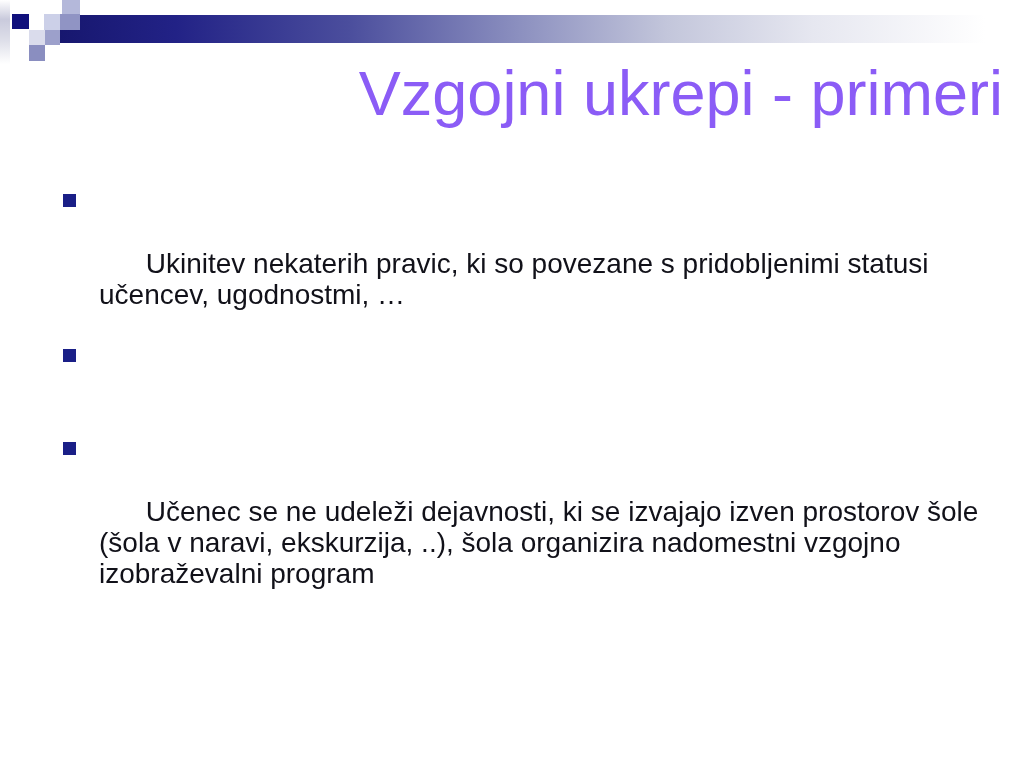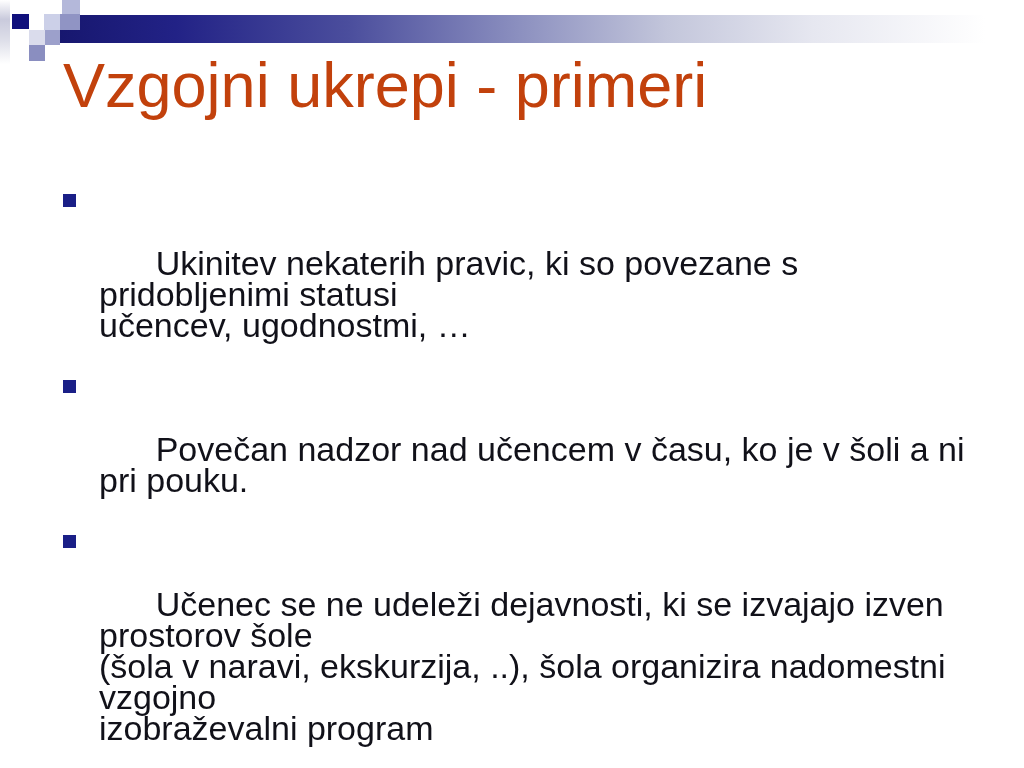--- a/index.html
+++ b/index.html
@@ -29,35 +29,36 @@
   .px-dark   { left: 12px; top: 14px; width: 17px; height: 15px; background: #10107c; }
   .px-light1 { left: 44px; top: 14px; width: 16px; height: 16px; background: #ccd0e8; }
   .px-med1   { left: 60px; top: 14px; width: 20px; height: 16px; background: #9094c4; }
   .px-light2 { left: 29px; top: 30px; width: 16px; height: 15px; background: #dadcec; }
   .px-med2   { left: 45px; top: 30px; width: 15px; height: 15px; background: #9ca0cb; }
   .px-med3   { left: 29px; top: 45px; width: 16px; height: 16px; background: #8a8ec0; }
 
   
   .title {
     position: absolute;
-    left: 63px; top: 49px; width: 940px;
+    left: 63px; top: 57px; width: 940px;
     font-size: 63px; line-height: 72px;
-    color: #c2410c;
+    color: #8b5cf6;
     white-space: nowrap;
+    text-align: right;
   }
 
   
   .content {
     position: absolute;
     left: 63px; top: 186px; width: 925px;
     color: #111119;
   }
   .item {
     position: relative;
-    font-size: 34px; line-height: 31px;
+    font-size: 28px; line-height: 31px;
     padding-left: 36px;
     white-space: pre-wrap;
   }
   .item .sq {
     position: absolute;
     left: 0; top: 8px;
     width: 13px; height: 13px;
     background: #1a1f87;
   }
 </style>
@@ -81,21 +82,20 @@
   <div class="content">
 
     <div class="item l1">
       <span class="sq"></span>
       <span>Ukinitev nekaterih pravic, ki so povezane s pridobljenimi statusi
 učencev, ugodnostmi, …</span>
     </div>
 
     <div class="item l1">
       <span class="sq"></span>
-      <span>Povečan nadzor nad učencem v času, ko je v šoli a ni pri pouku.</span>
     </div>
 
 
     <div class="item l1">
       <span class="sq"></span>
       <span>Učenec se ne udeleži dejavnosti, ki se izvajajo izven prostorov šole
 (šola v naravi, ekskurzija, ..), šola organizira nadomestni vzgojno
 izobraževalni program</span>
     </div>
 

